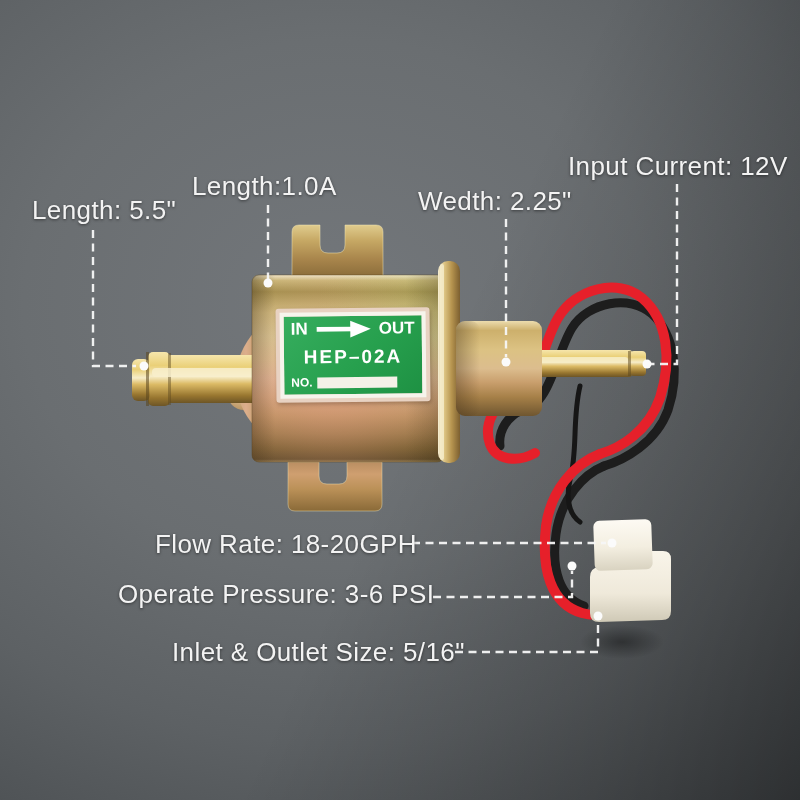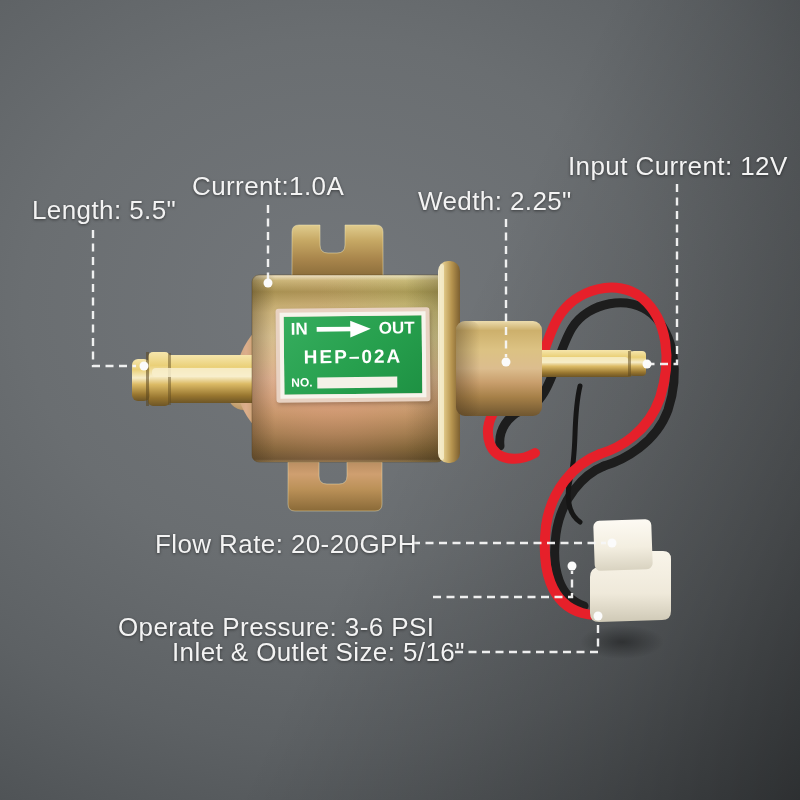--- a/index.html
+++ b/index.html
@@ -217,20 +217,20 @@
       </div>
       <div class="lab-row2">HEP–02A</div>
       <div class="lab-row3">
         <span>NO.</span>
         <span class="no-box"></span>
       </div>
     </div>
   </div>
 
   <div class="spec" style="left:32px;top:195px">Length: 5.5"</div>
-  <div class="spec" style="left:192px;top:171px">Current:1.0A</div>
+  <div class="spec" style="left:192px;top:171px">Length:1.0A</div>
   <div class="spec" style="left:418px;top:186px">Wedth: 2.25"</div>
   <div class="spec" style="left:568px;top:151px">Input Current: 12V</div>
-  <div class="spec" style="left:155px;top:529px">Flow Rate: 20-20GPH</div>
-  <div class="spec" style="left:118px;top:612px">Operate Pressure: 3-6 PSI</div>
+  <div class="spec" style="left:155px;top:529px">Flow Rate: 18-20GPH</div>
+  <div class="spec" style="left:118px;top:579px">Operate Pressure: 3-6 PSI</div>
   <div class="spec" style="left:172px;top:637px">Inlet &amp; Outlet Size: 5/16"</div>
 
 </div>
 
 </body></html>

